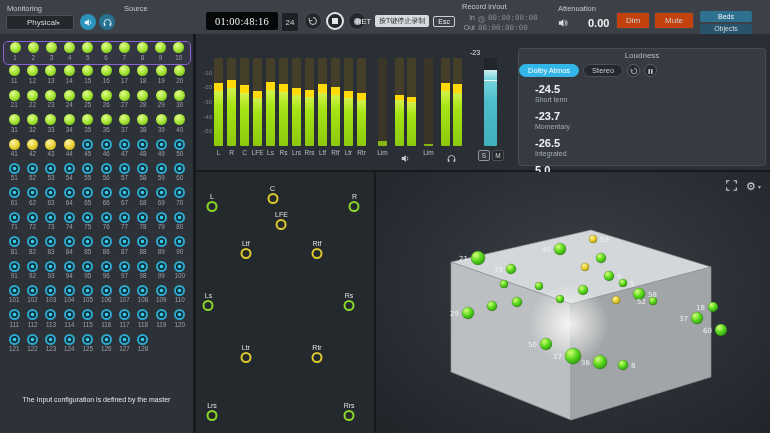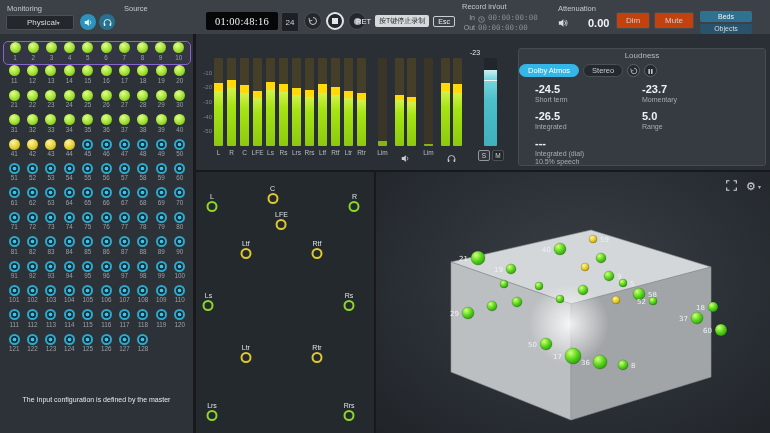--- a/index.html
+++ b/index.html
@@ -97,21 +97,21 @@
   
   #loudness-panel{position:absolute;left:322px;top:14px;width:248px;height:118px;background:#353b41;
       border:1px solid #454c52;border-radius:3px;box-sizing:border-box}
   .lp-title{text-align:center;font-size:8px;color:#b5bac0;margin-top:2px}
   .lp-modes-row{display:flex;align-items:center;justify-content:flex-start;gap:4px;margin-top:4px}
   .lp-pill{height:13px;padding:0 8px;border-radius:7px;font-size:7.5px;background:#24292e;border:1px solid #4a5056;
       color:#c6ccd1;display:flex;align-items:center;box-sizing:border-box}
   .lp-pill.active{background:var(--accent);border-color:var(--accent);color:#fff}
   .lp-round{width:13px;height:13px;border-radius:50%;border:1px solid #5a6167;color:#c6ccd1;background:#24292e;
       display:flex;align-items:center;justify-content:center;box-sizing:border-box}
-  #lp-stats{display:grid;grid-template-columns:1fr 1fr;padding:6px 16px 0;row-gap:7px}
+  #lp-stats{display:grid;grid-template-columns:1fr;padding:6px 16px 0;row-gap:7px}
   .lp-val{font-size:11px;font-weight:bold;color:#eef1f4}
   .lp-lab{font-size:7px;color:#a6acb2;margin-top:1px}
 
   
   #layout-panel{position:absolute;left:196px;top:172px;width:178px;height:261px;background:#24292e}
   .spk{position:absolute;transform:translateX(-50%);display:flex;flex-direction:column;align-items:center;gap:1px}
   .spk-lab{font-size:7px;color:#dfe3e6}
   .spk-ring{width:7px;height:7px;border-radius:50%;border:2px solid;box-sizing:content-box}
   .spk-ring.green{border-color:#8cd827}
   .spk-ring.yellow{border-color:#ddc92d}

